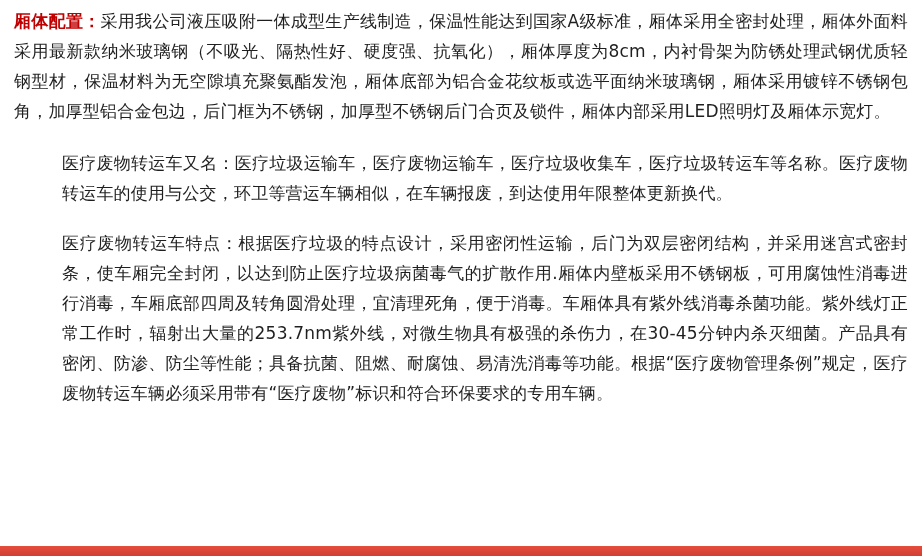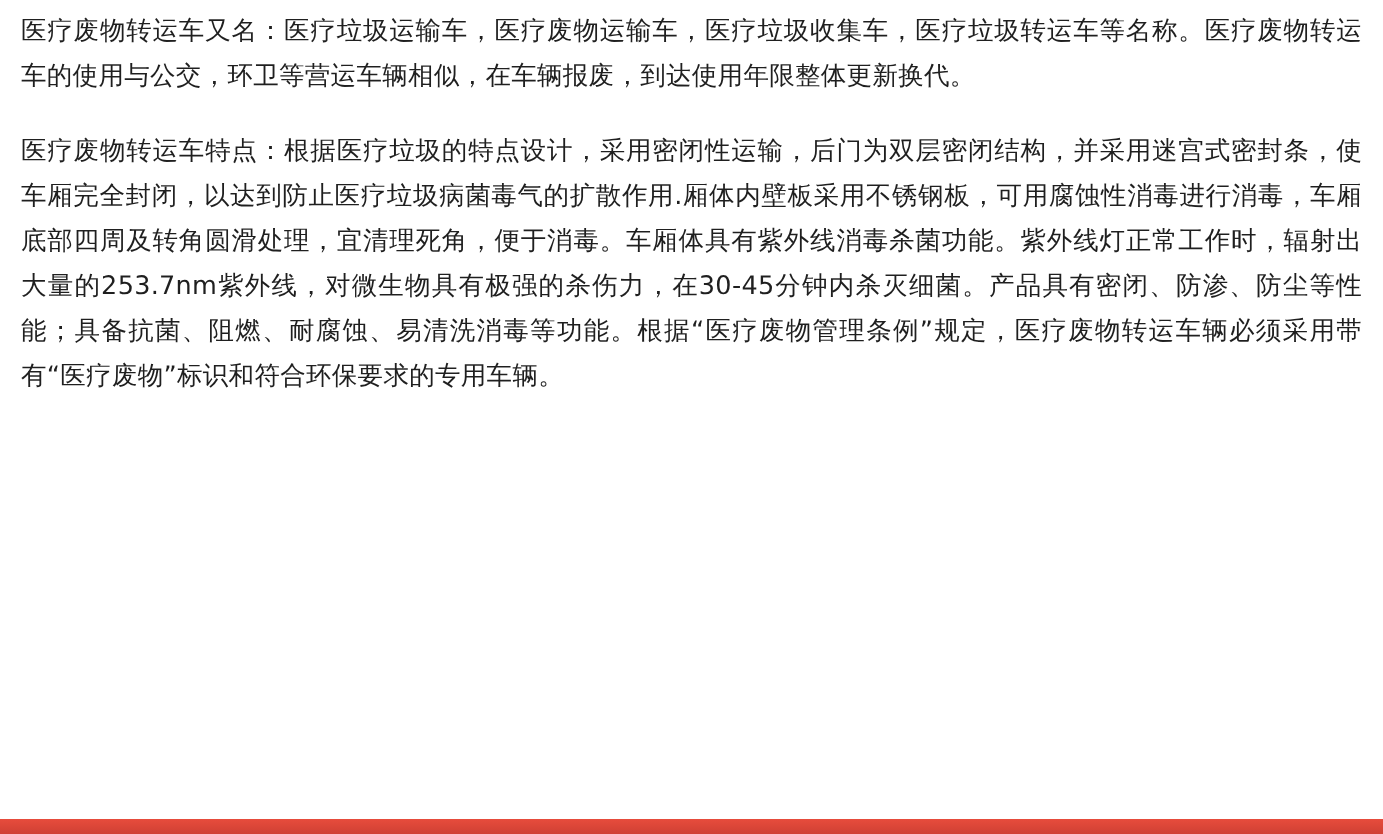--- a/index.html
+++ b/index.html
@@ -32,40 +32,42 @@
   }
   .para.first {
     margin-bottom: 22px;
   }
   .lead {
     color: #c00000;
     font-weight: bold;
   }
   .para.tight {
     margin-bottom: 20px;
+    margin-left: 48px;
   }
   .bottom-bar {
     position: absolute;
     left: 0;
     right: 0;
     bottom: 0;
     height: 10px;
     background: #d9534f;
   }
   .bottom-bar-inner {
     width: 100%;
     height: 100%;
     background: linear-gradient(to bottom, #e74c3c 0%, #cf4034 100%);
   }
 </style>
 </head>
 <body>
 
 <div class="page">
 
+  <p class="para first"><span class="lead">厢体配置：</span><span>采用我公司液压吸附一体成型生产线制造，保温性能达到国家A级标准，厢体采用全密封处理，厢体外面料采用最新款纳米玻璃钢（不吸光、隔热性好、硬度强、抗氧化），厢体厚度为8cm，内衬骨架为防锈处理武钢优质轻钢型材，保温材料为无空隙填充聚氨酯发泡，厢体底部为铝合金花纹板或选平面纳米玻璃钢，厢体采用镀锌不锈钢包角，加厚型铝合金包边，后门框为不锈钢，加厚型不锈钢后门合页及锁件，厢体内部采用LED照明灯及厢体示宽灯。</span></p>
 
   <p class="para tight"><span>医疗废物转运车又名：医疗垃圾运输车，医疗废物运输车，医疗垃圾收集车，医疗垃圾转运车等名称。医疗废物转运车的使用与公交，环卫等营运车辆相似，在车辆报废，到达使用年限整体更新换代。</span></p>
 
   <p class="para tight"><span>医疗废物转运车特点：根据医疗垃圾的特点设计，采用密闭性运输，后门为双层密闭结构，并采用迷宫式密封条，使车厢完全封闭，以达到防止医疗垃圾病菌毒气的扩散作用.厢体内壁板采用不锈钢板，可用腐蚀性消毒进行消毒，车厢底部四周及转角圆滑处理，宜清理死角，便于消毒。车厢体具有紫外线消毒杀菌功能。紫外线灯正常工作时，辐射出大量的253.7nm紫外线，对微生物具有极强的杀伤力，在30-45分钟内杀灭细菌。产品具有密闭、防渗、防尘等性能；具备抗菌、阻燃、耐腐蚀、易清洗消毒等功能。根据“医疗废物管理条例”规定，医疗废物转运车辆必须采用带有“医疗废物”标识和符合环保要求的专用车辆。</span></p>
 
 
   <div class="bottom-bar">
     <div class="bottom-bar-inner"></div>
   </div>
 

